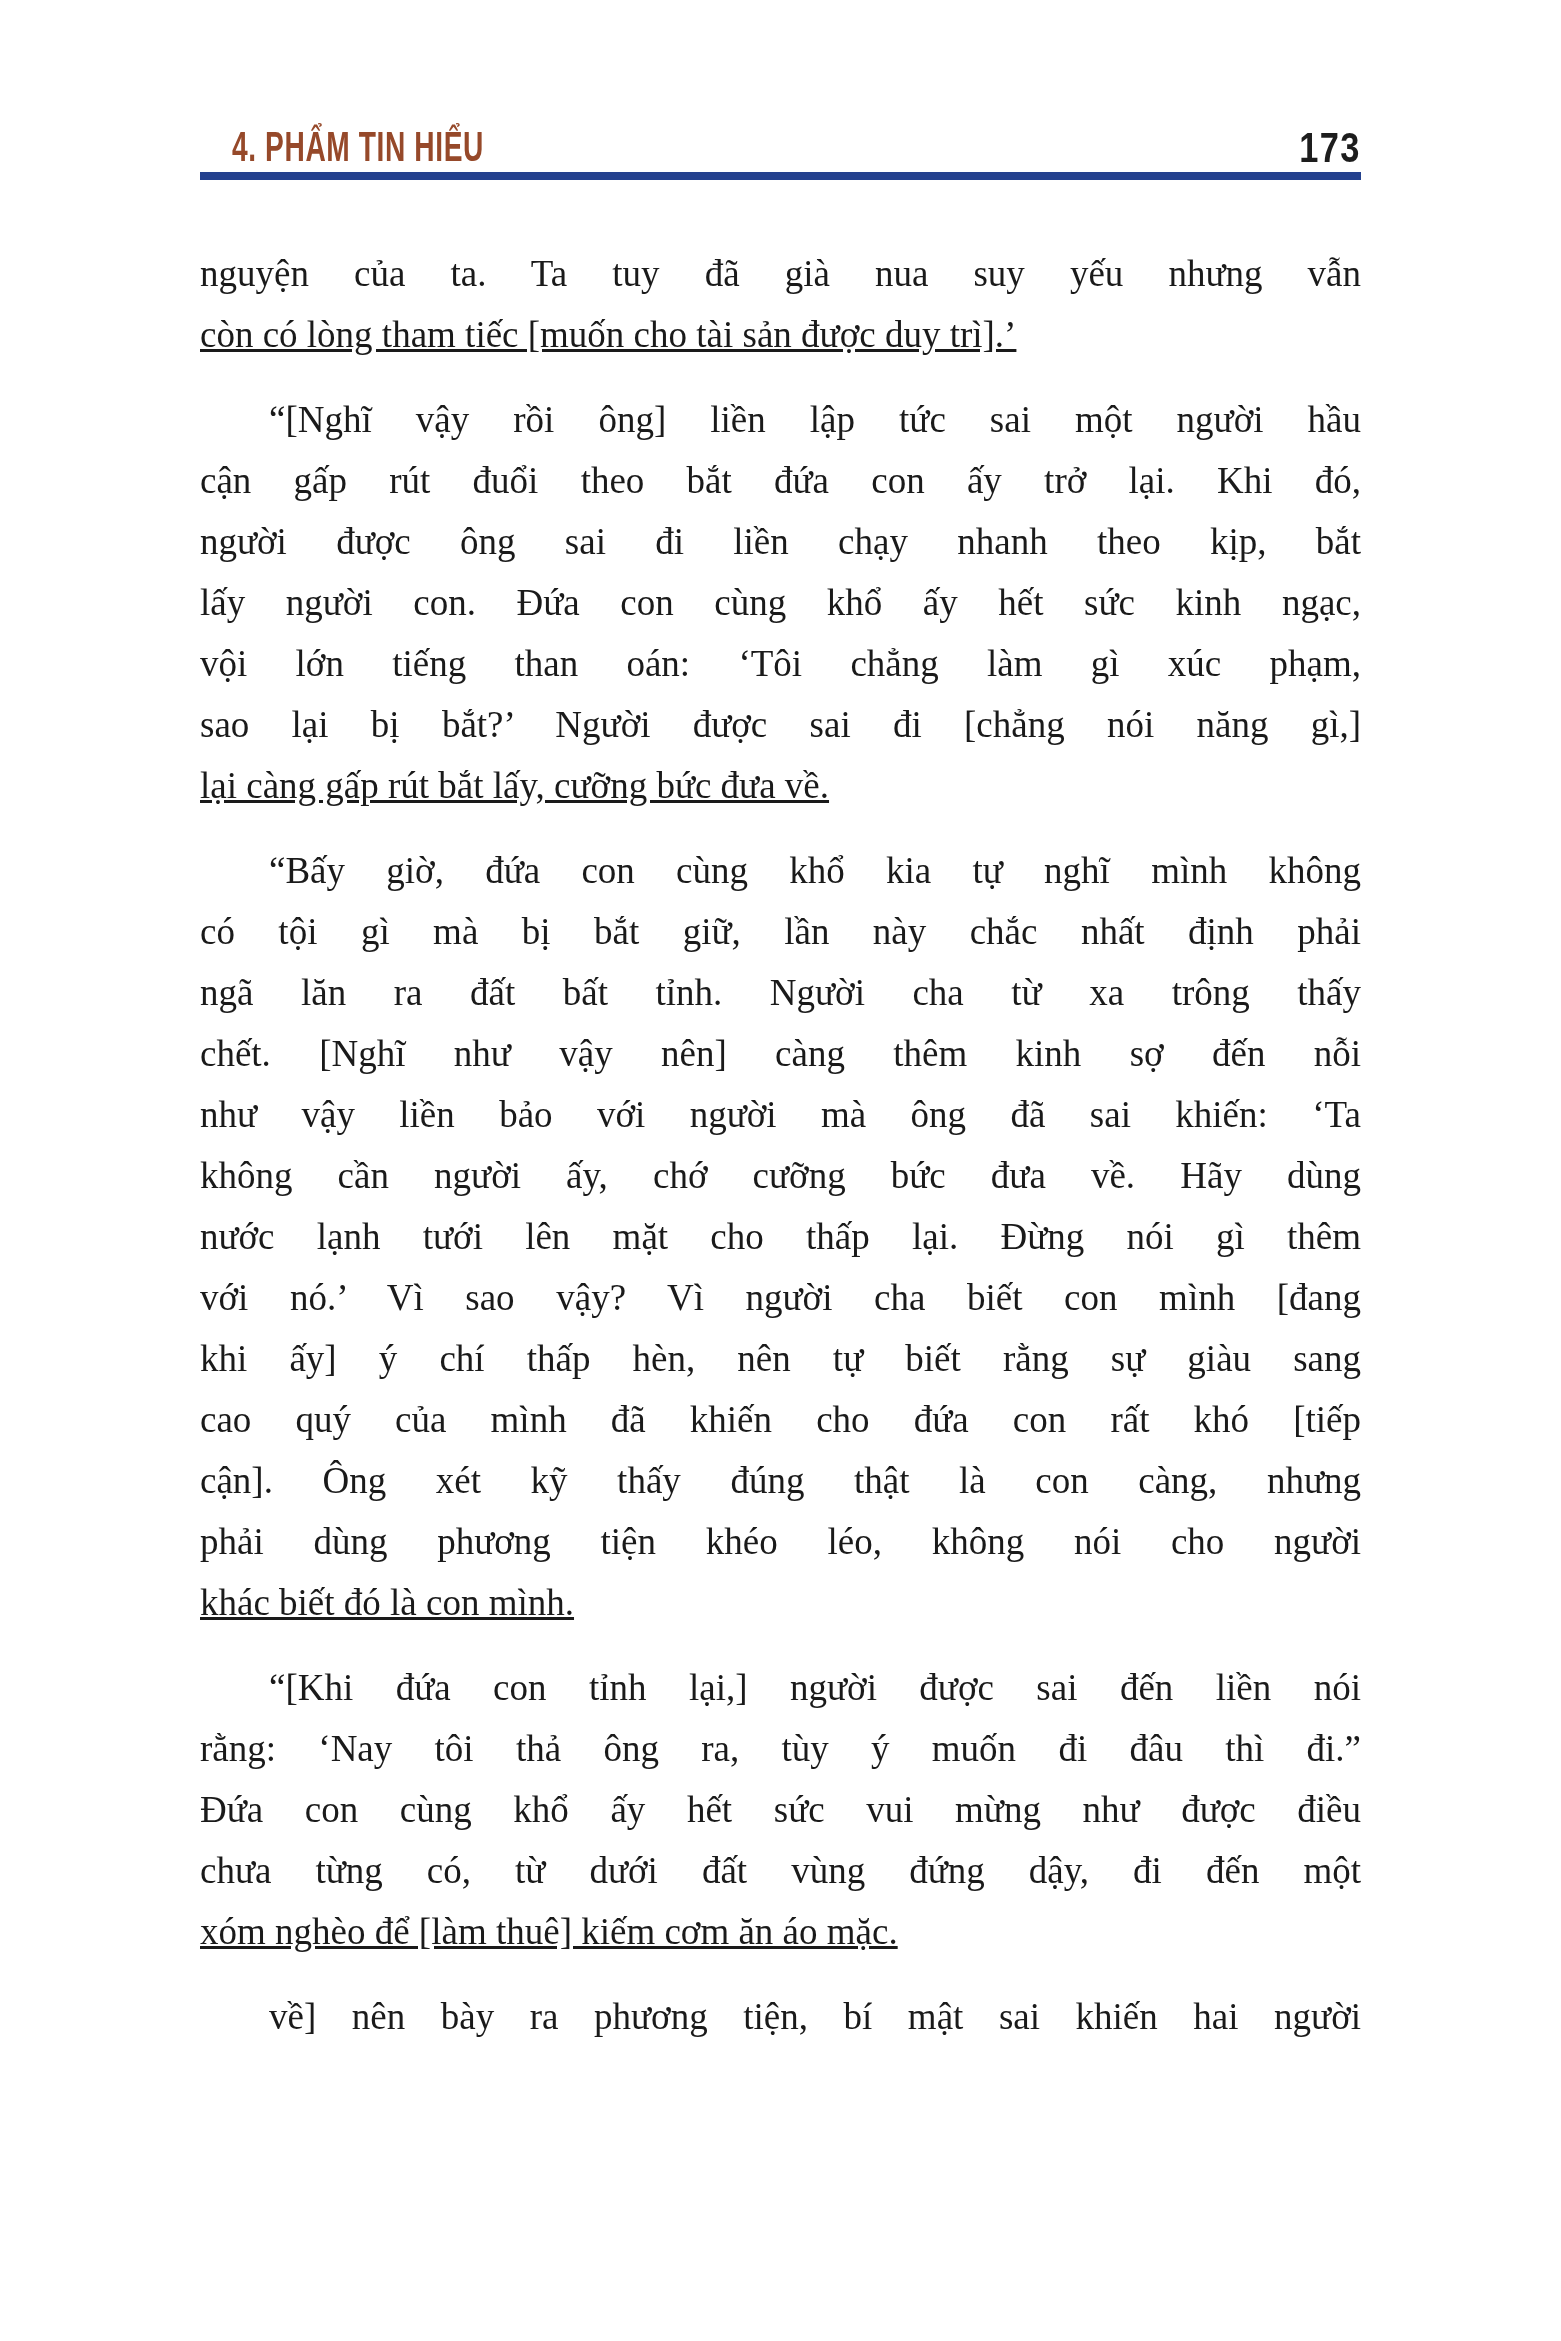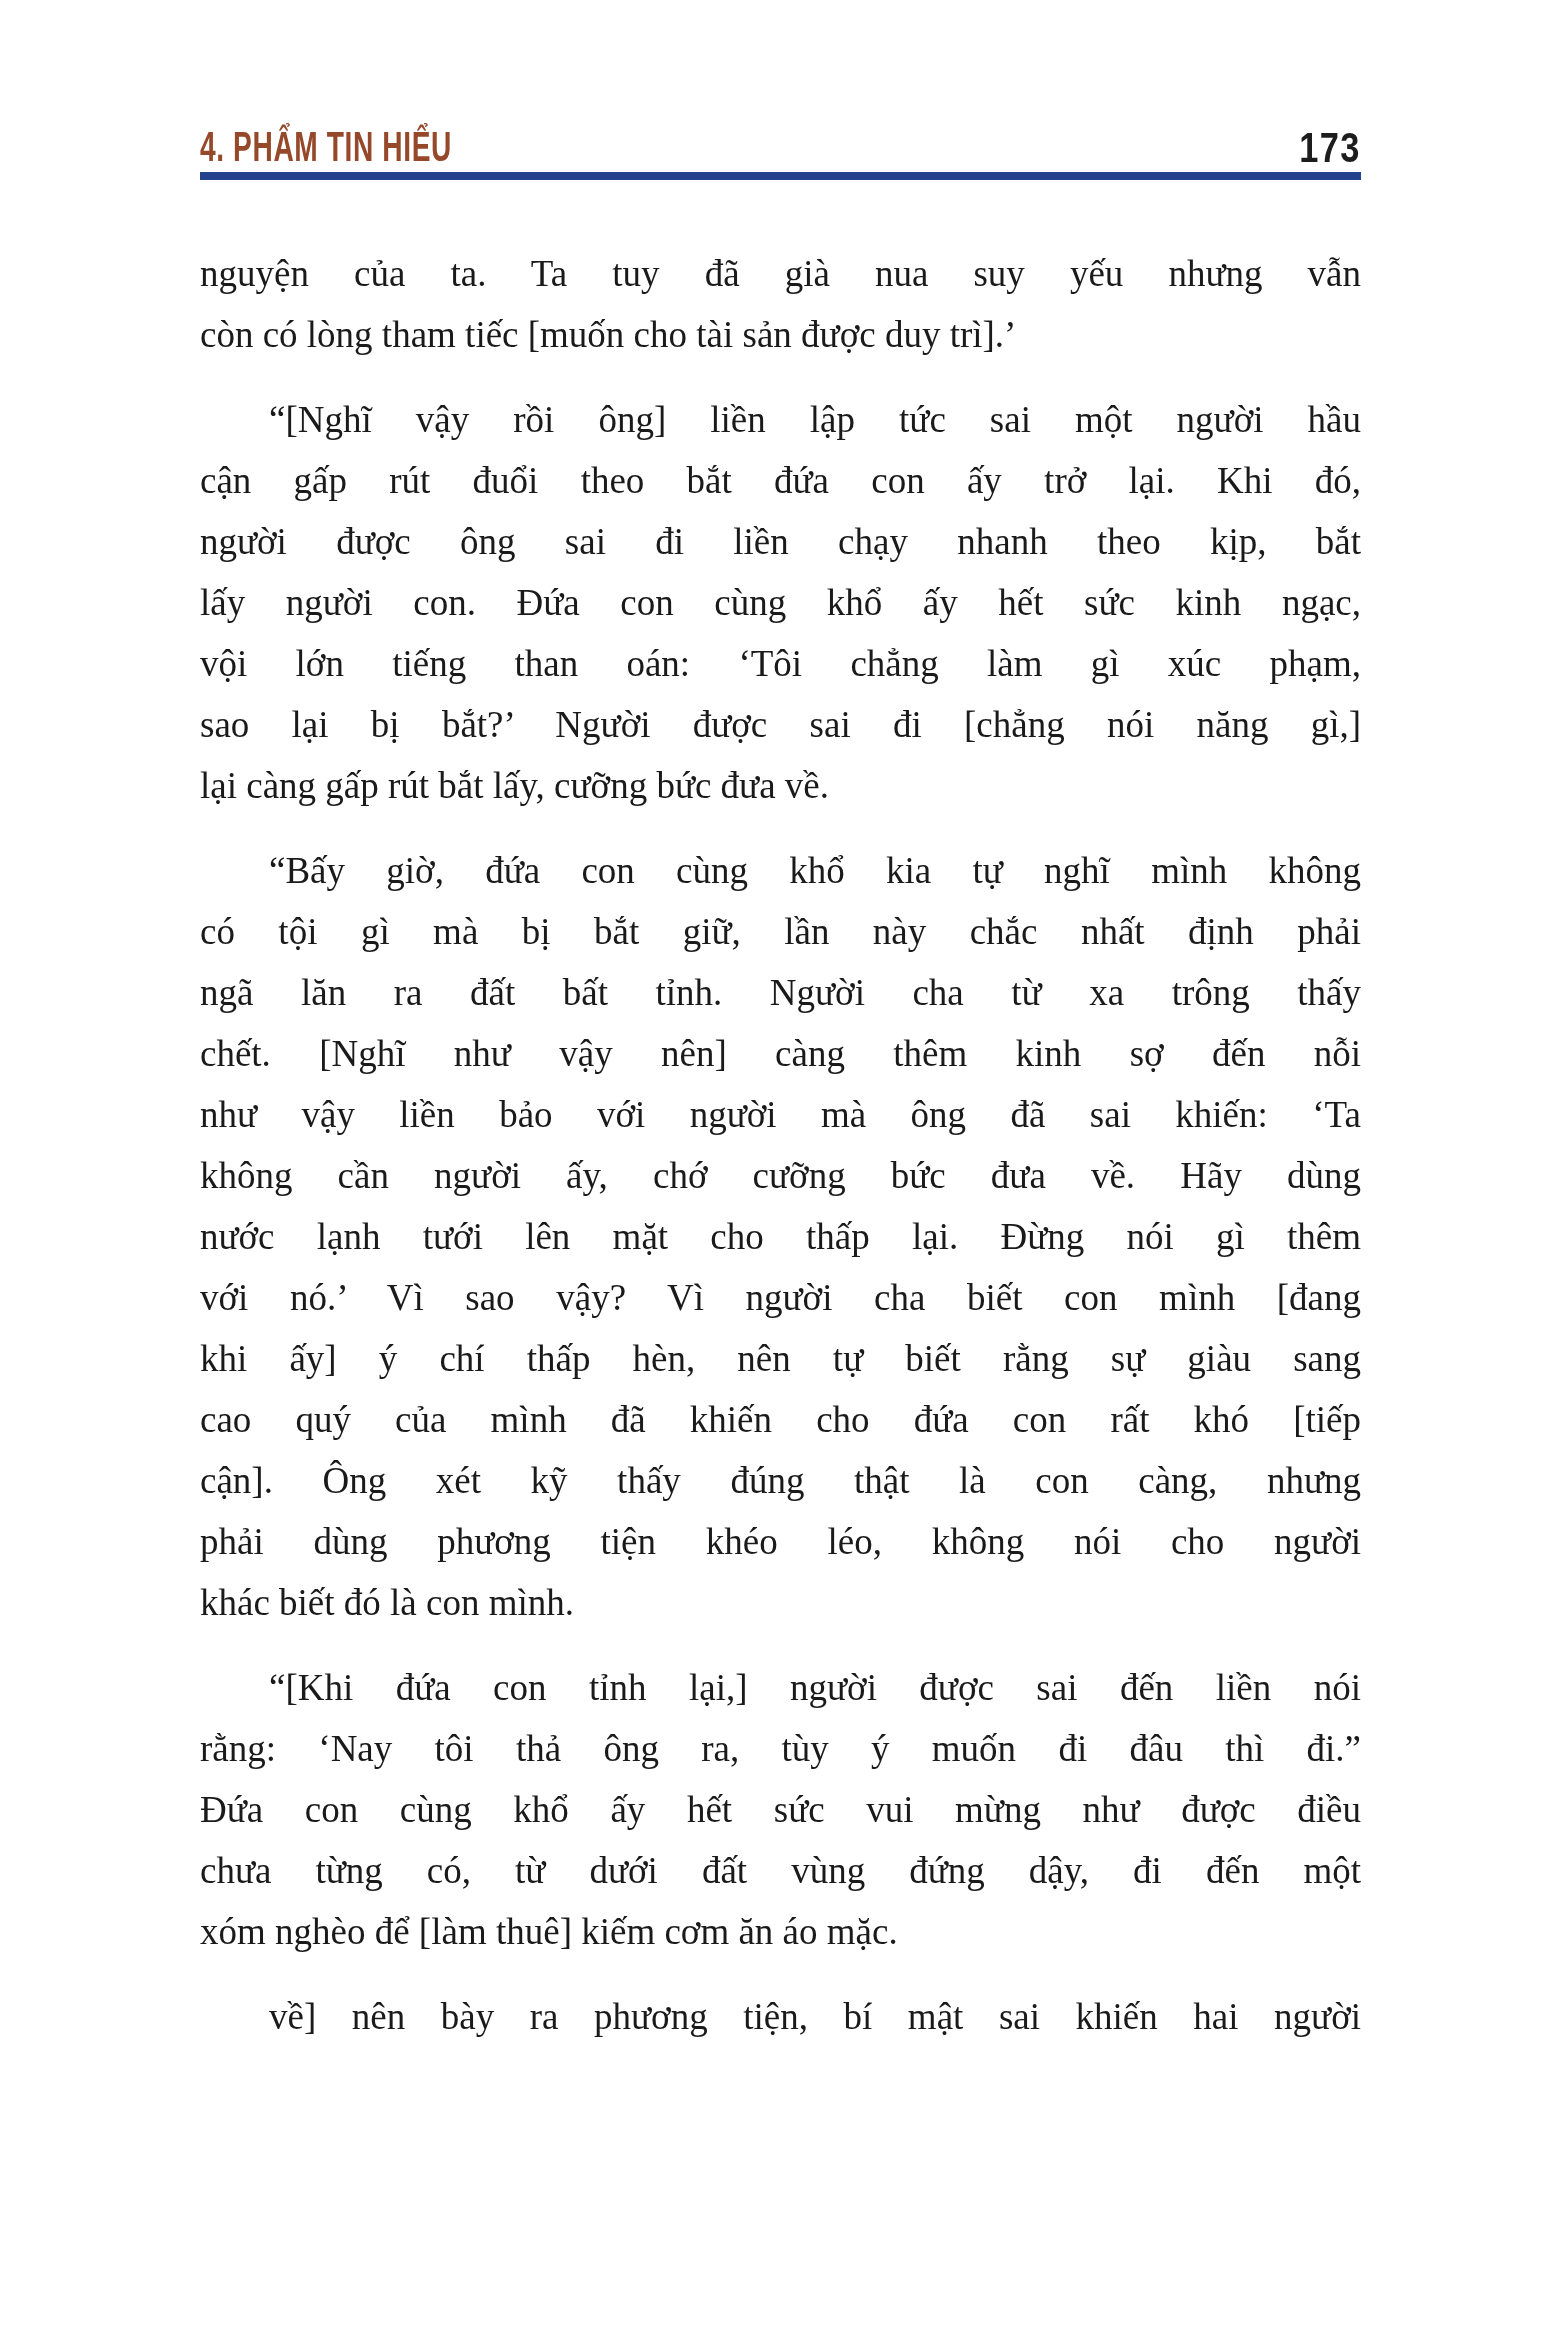--- a/index.html
+++ b/index.html
@@ -20,20 +20,21 @@
     padding: 126px 200px 0 200px;
     font-family: "Liberation Serif", serif;
   }
   .header-row {
     display: flex;
     justify-content: space-between;
     align-items: flex-end;
     font-family: "Liberation Sans", sans-serif;
     font-weight: bold;
     height: 42px;
+    margin-left: 32px;
   }
   .chapter {
     display: inline-block;
     font-size: 42px;
     line-height: 42px;
     letter-spacing: 0.9px;
     color: var(--chapter-title);
     transform: scaleX(0.67);
     transform-origin: left bottom;
     white-space: nowrap;
@@ -61,20 +62,21 @@
   }
   .para + .para { margin-top: 24px; }
   .para.indent .line:first-child { padding-left: 69px; }
   .line {
     text-align: justify;
     text-align-last: justify;
     -moz-text-align-last: justify;
   }
   .line.last {
     text-align-last: left;
+    text-decoration: underline;
     -moz-text-align-last: left;
   }
 </style>
 </head>
 <body>
 
 <div class="page">
   <div class="header-row">
     <span class="chapter">4. PHẨM TIN HIỂU</span>
     <span class="pagenum">173</span>

